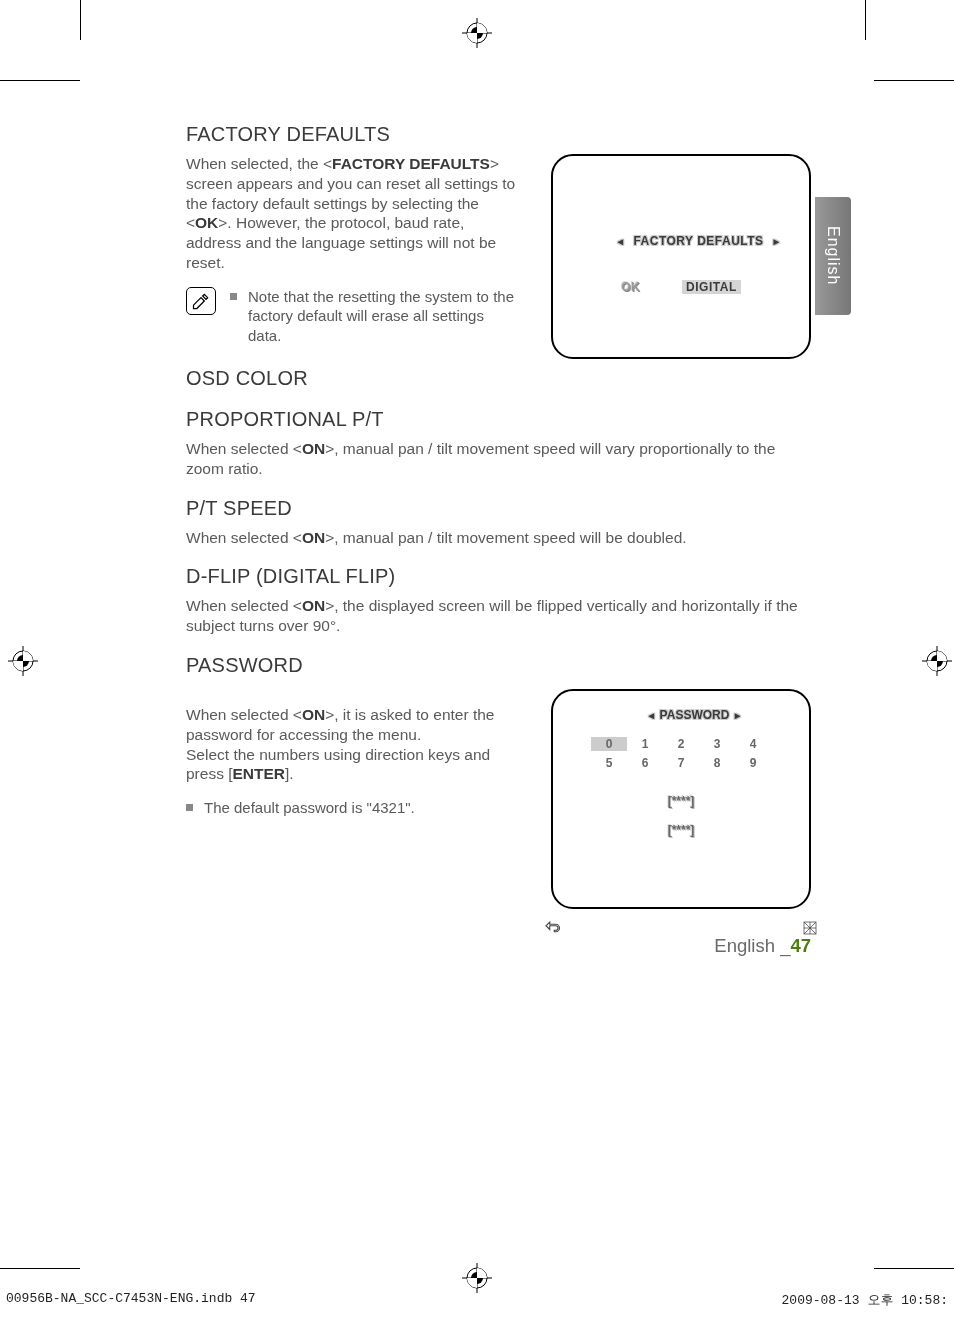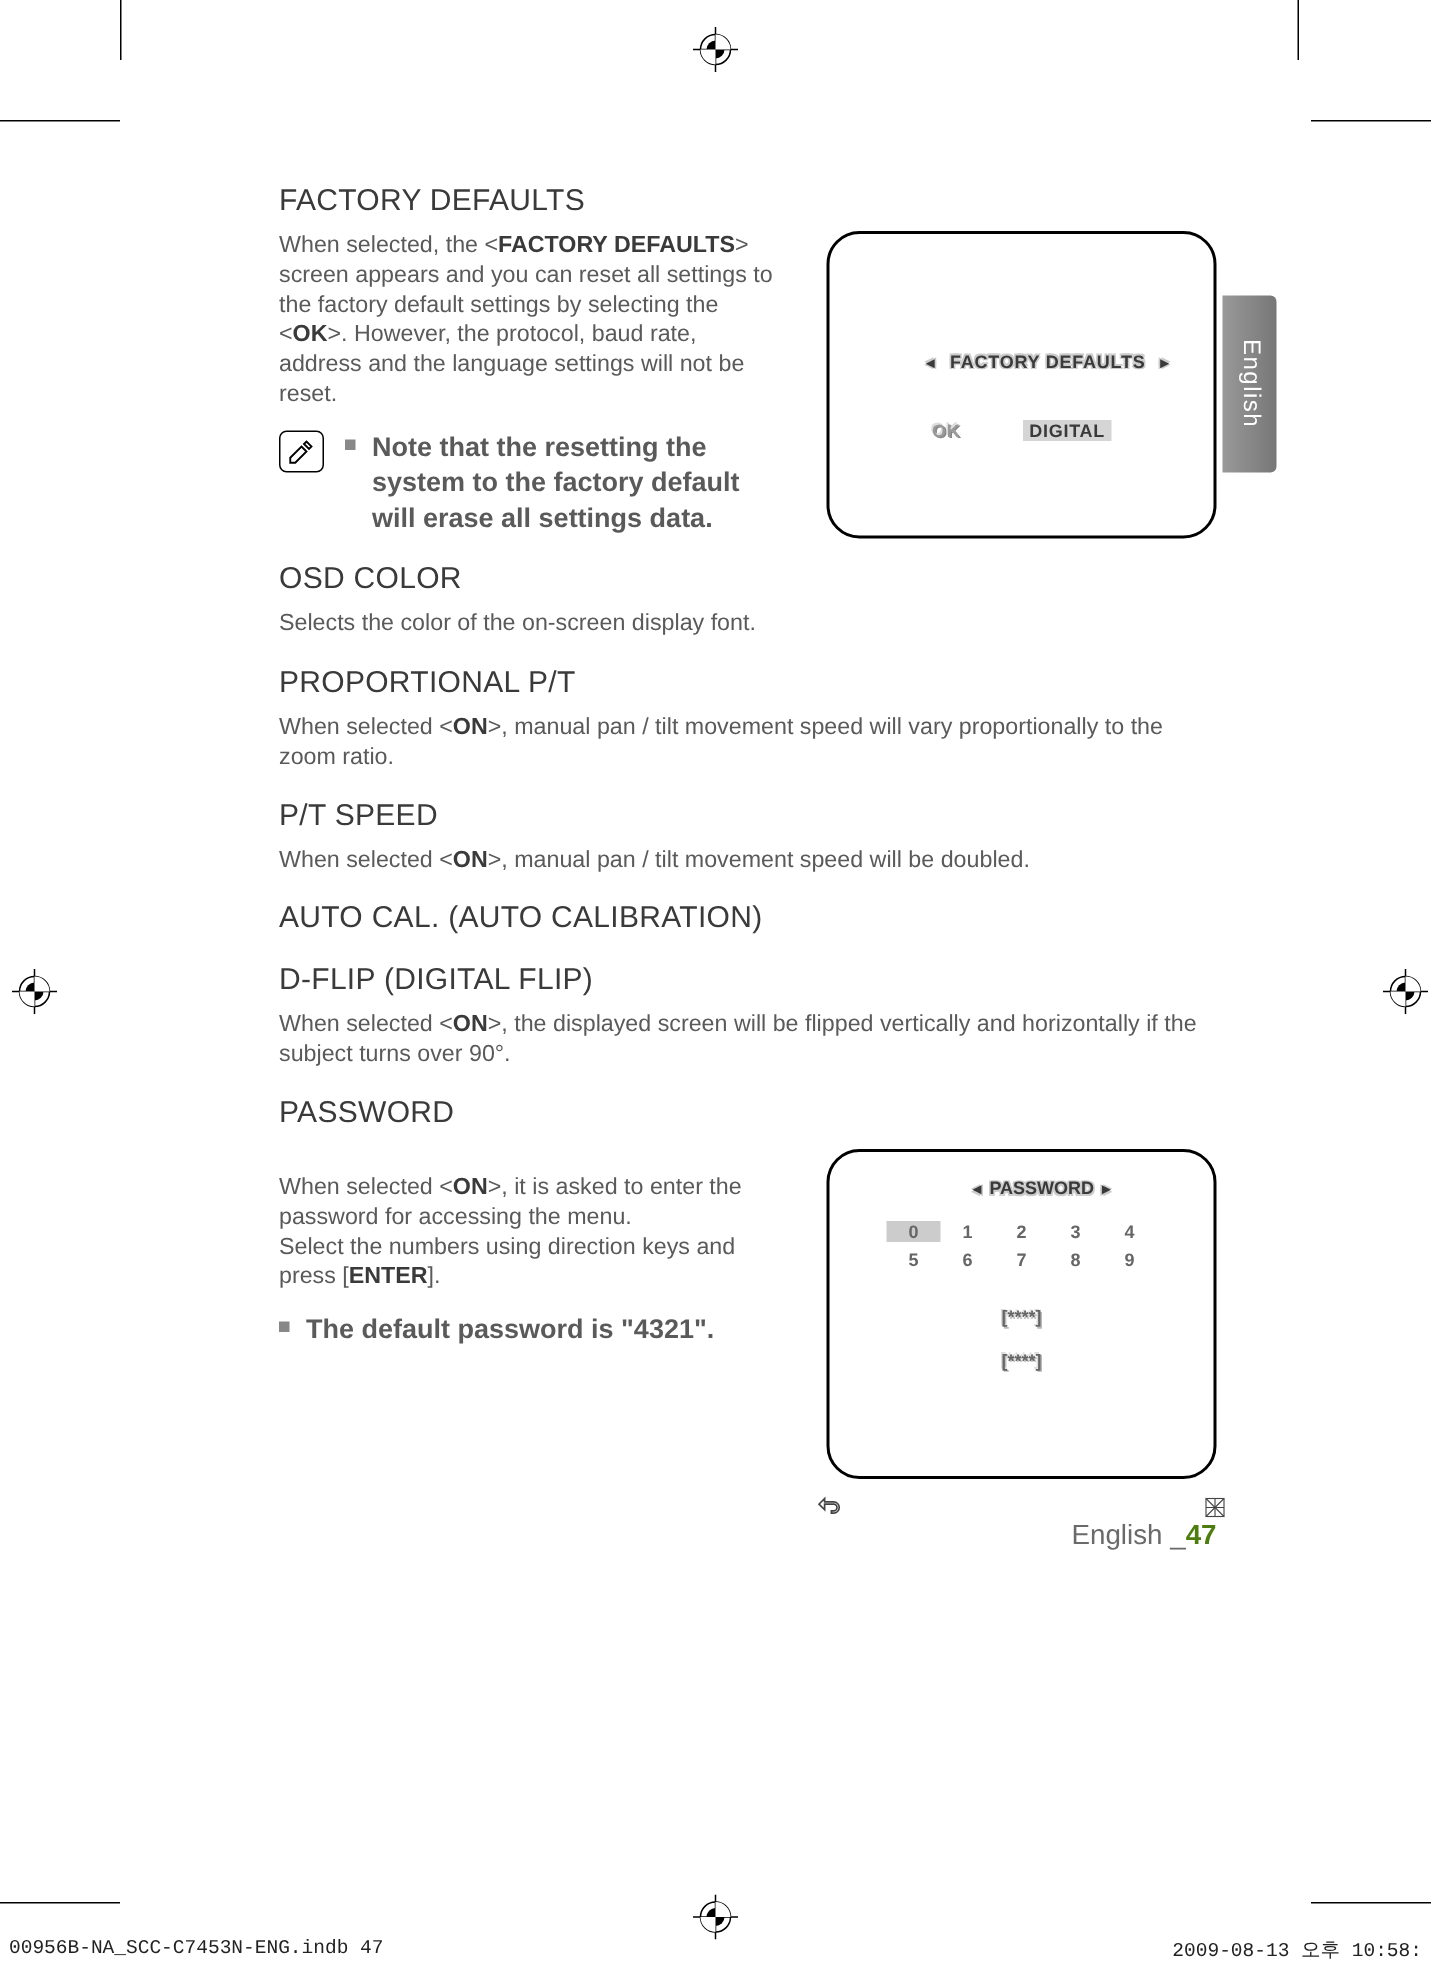--- a/index.html
+++ b/index.html
@@ -104,24 +104,24 @@
     display: flex;
     align-items: center;
     justify-content: center;
     flex-shrink: 0;
   }
   .note-icon svg { width: 20px; height: 20px; }
   .bullet-list { list-style: none; }
   .bullet-list li {
     position: relative;
     padding-left: 18px;
-    font-size: 18px;
+    font-size: 15px;
     line-height: 1.3;
     color: #5a5a5a;
-    font-weight: 700;
+    font-weight: 400;
   }
   .bullet-list li::before {
     content: '';
     position: absolute;
     left: 0; top: 6px;
     width: 7px; height: 7px;
     background: #888;
   }
   .lang-tab {
     position: absolute;
@@ -304,39 +304,37 @@
       <ul class="bullet-list" style="flex:1; max-width:290px;">
         <li>Note that the resetting the system to the factory default will erase all settings data.</li>
       </ul>
     </div>
   </div>
 
   <div class="clear"></div>
 
   <div class="section">
     <h2>OSD COLOR</h2>
-    <p class="body-text">Selects the color of the on-screen display font.</p>
   </div>
 
   <div class="section">
     <h2>PROPORTIONAL P/T</h2>
     <p class="body-text">
       <span>When selected &lt;</span><strong>ON</strong><span>&gt;, manual pan / tilt movement speed will vary proportionally to the zoom ratio.</span>
     </p>
   </div>
 
   <div class="section">
     <h2>P/T SPEED</h2>
     <p class="body-text">
       <span>When selected &lt;</span><strong>ON</strong><span>&gt;, manual pan / tilt movement speed will be doubled.</span>
     </p>
   </div>
 
   <div class="section">
-    <h2>AUTO CAL. (AUTO CALIBRATION)</h2>
   </div>
 
   <div class="section">
     <h2>D-FLIP (DIGITAL FLIP)</h2>
     <p class="body-text">
       <span>When selected &lt;</span><strong>ON</strong><span>&gt;, the displayed screen will be flipped vertically and horizontally if the subject turns over 90°.</span>
     </p>
   </div>
 
   <div class="section" style="margin-bottom:0;">

